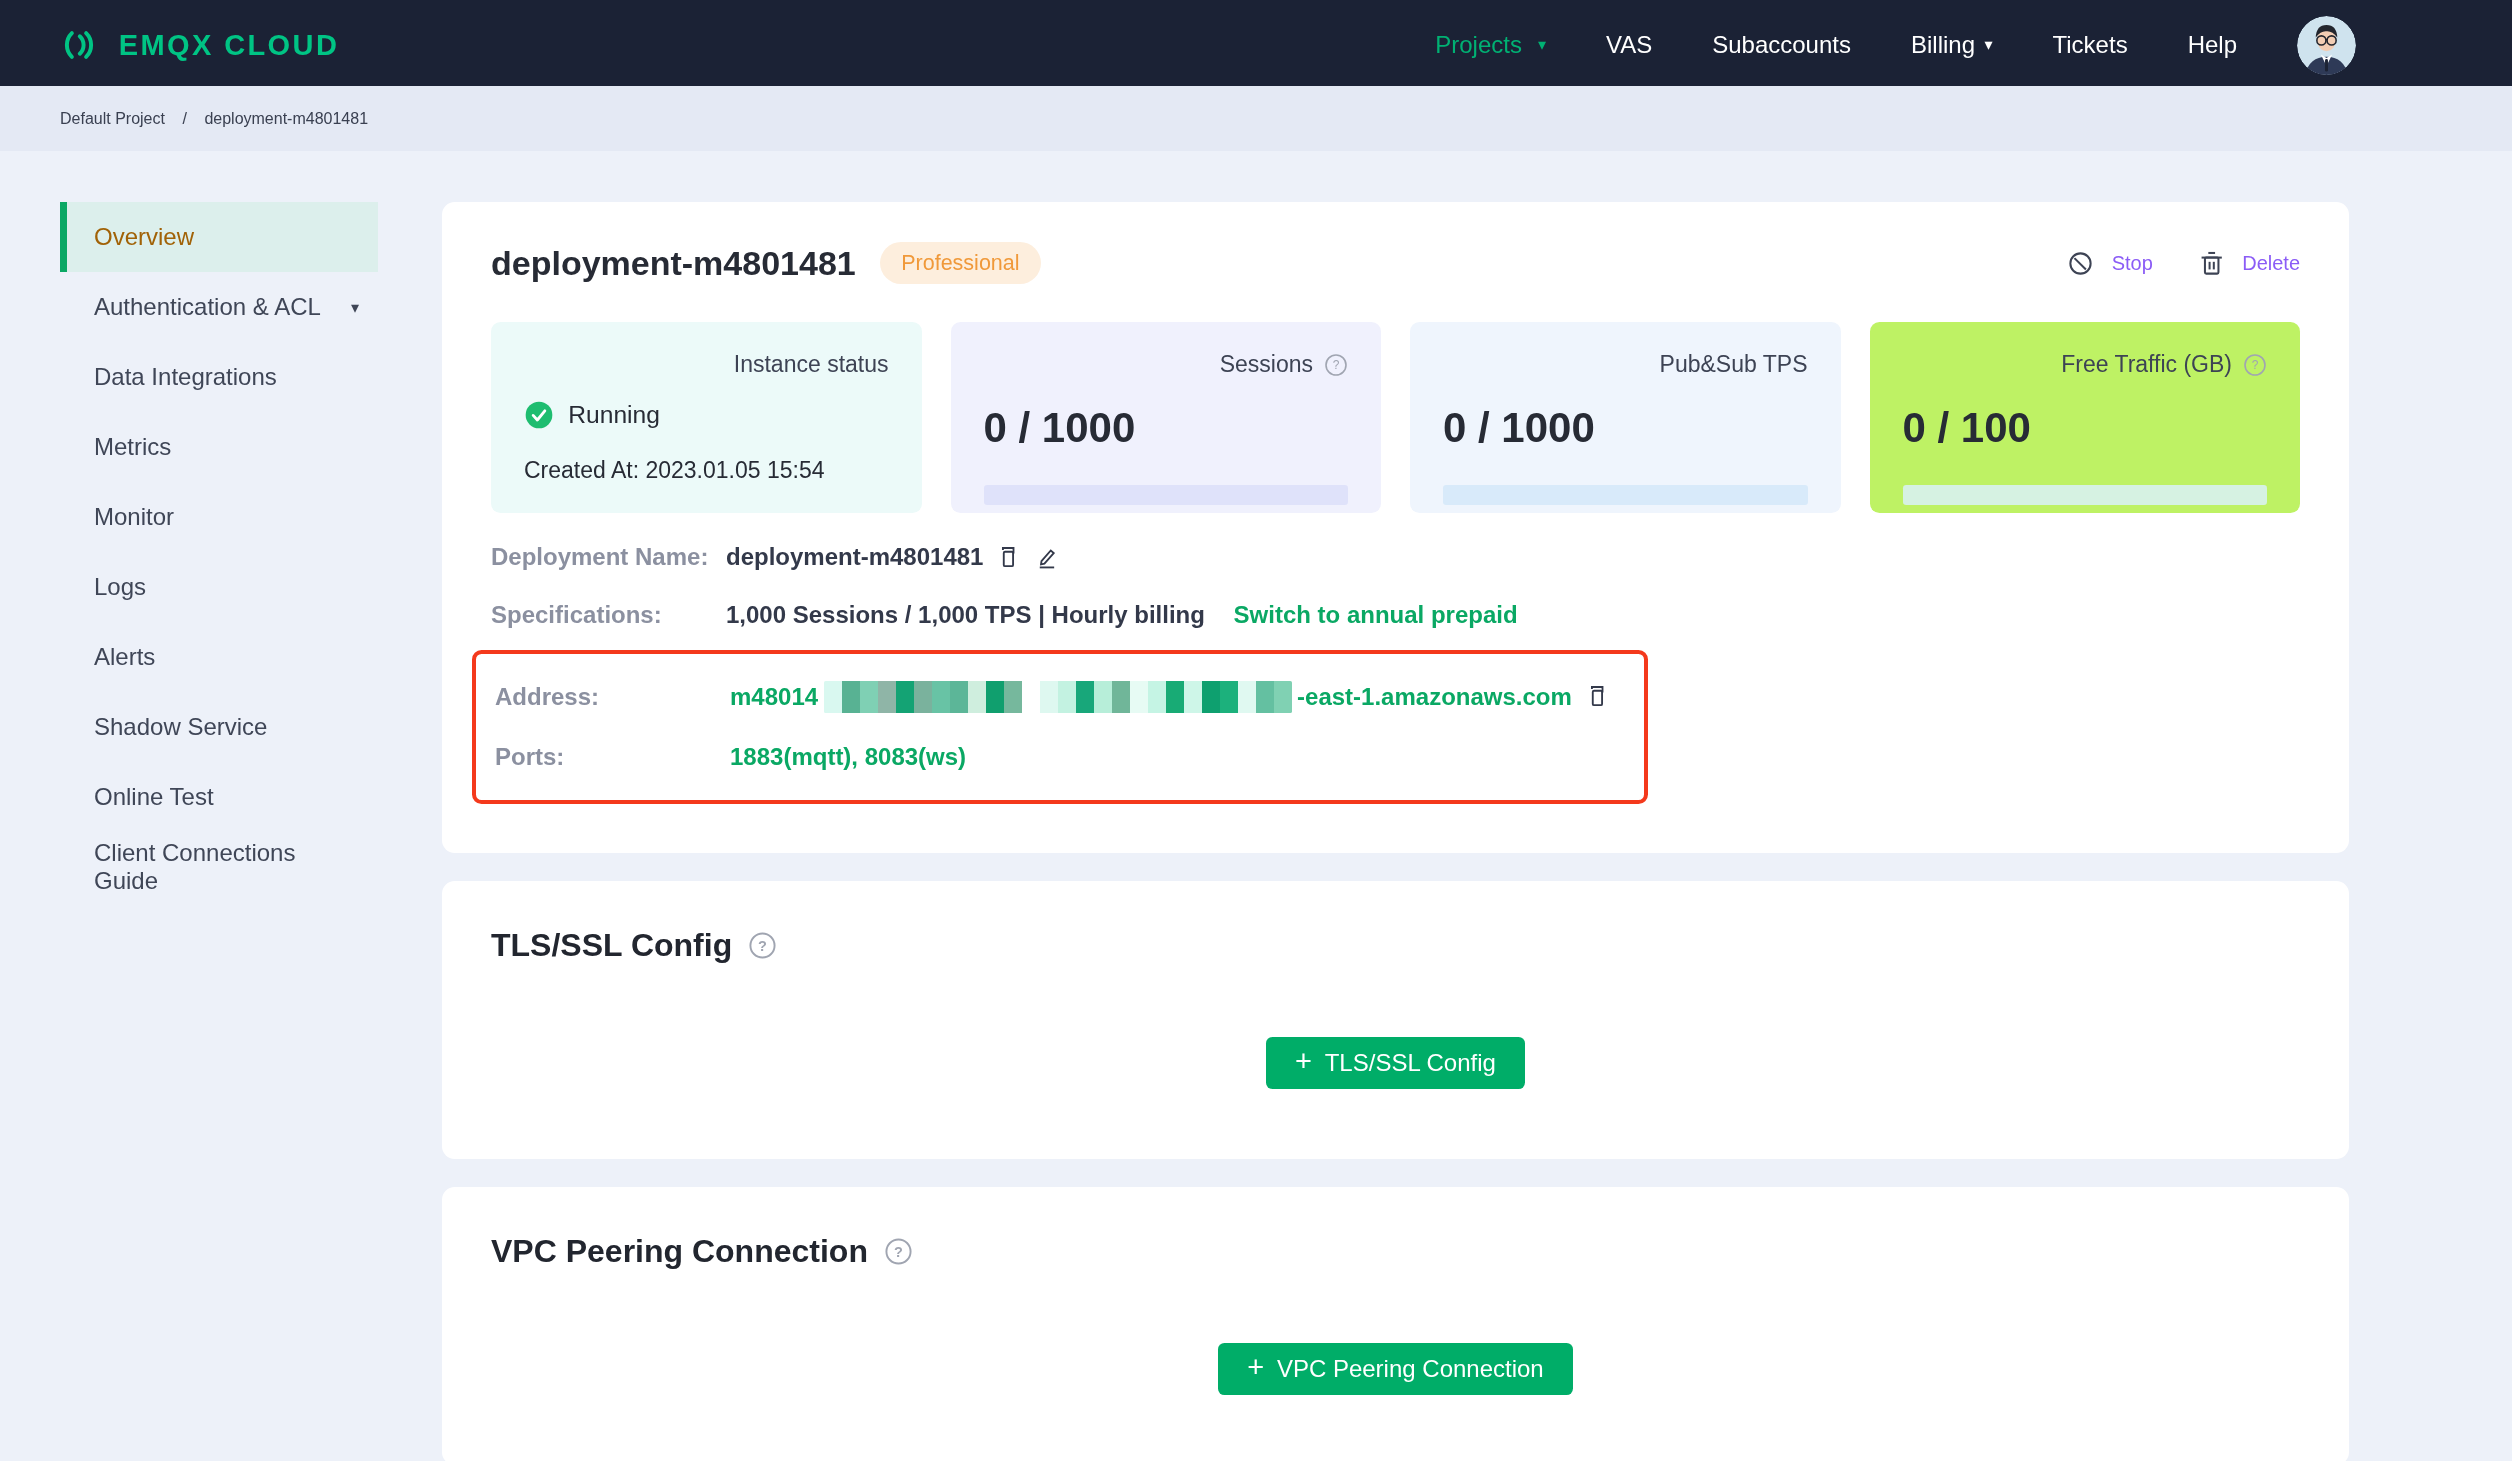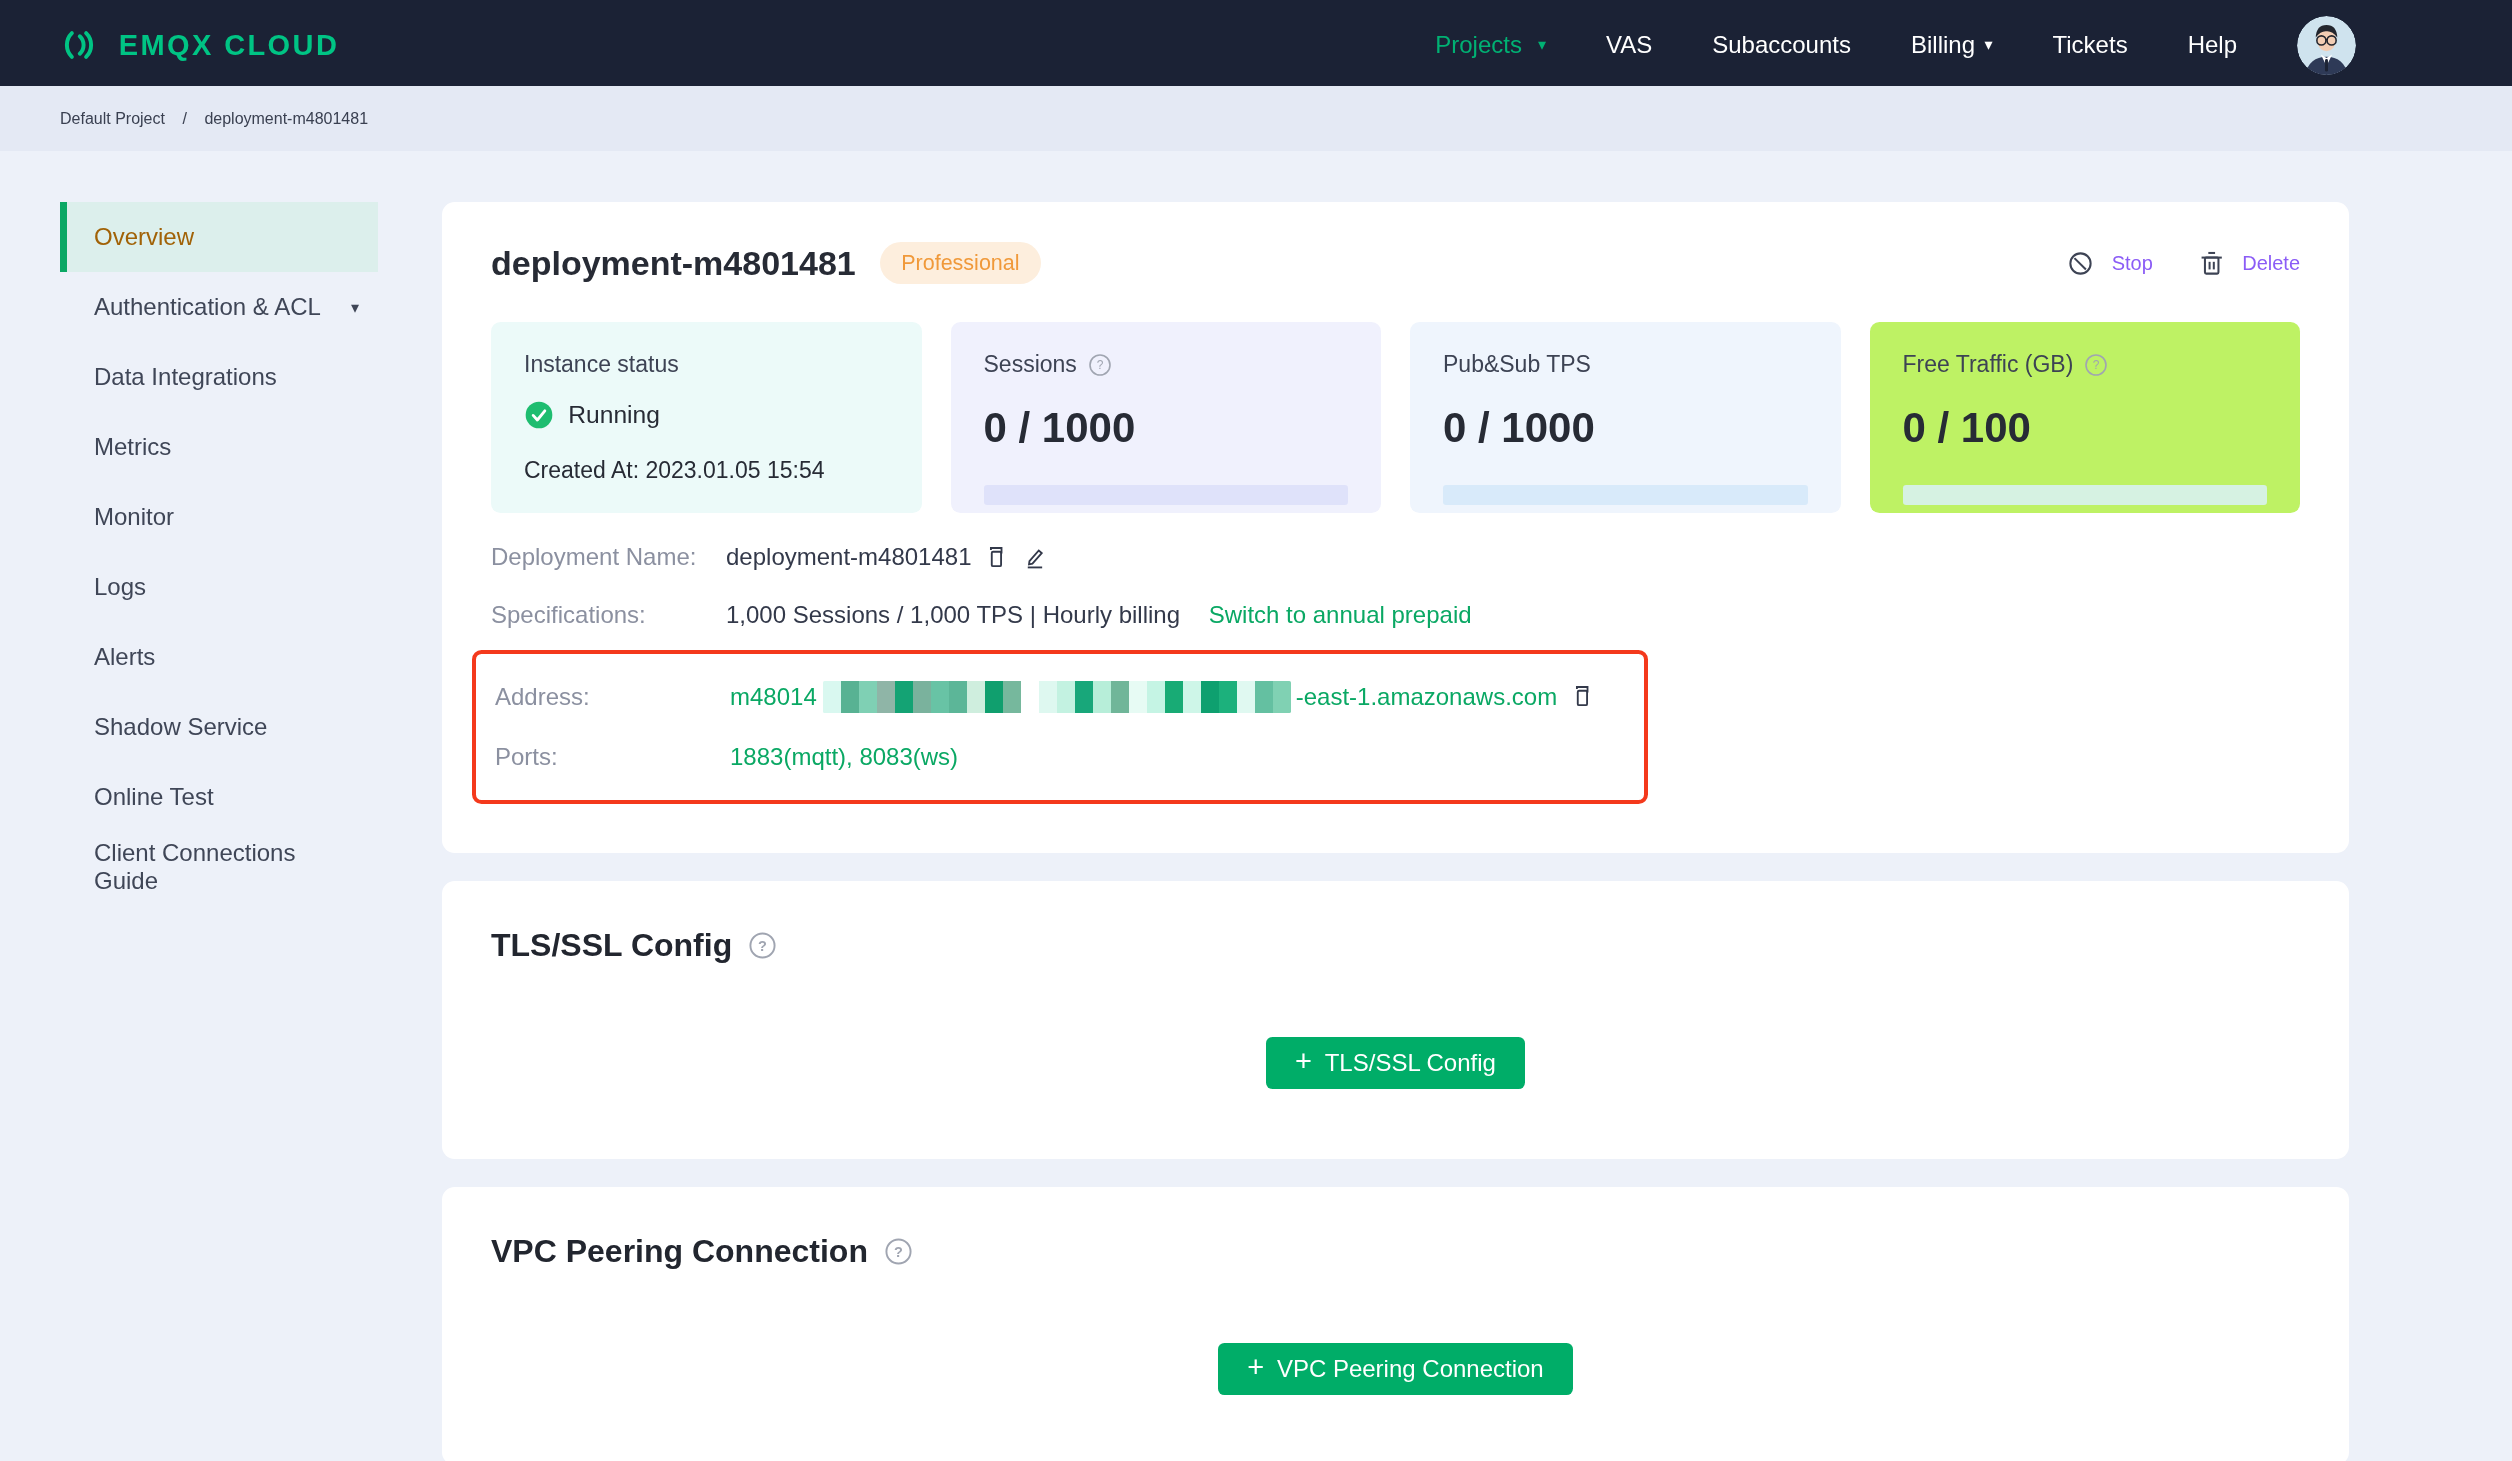--- a/index.html
+++ b/index.html
@@ -37,30 +37,30 @@
   .actions { margin-left:auto; display:flex; align-items:center; gap:46px; }
   .action-btn { display:flex; align-items:center; gap:18px; font-size:20px; color:#8b5cf6; cursor:pointer; }
 
   
   .stats { display:flex; gap:29px; margin-top:38px; }
   .stat { flex:1; height:191px; border-radius:9.5px; padding:29px 33px; }
   .stat-a { background:#ecfaf9; }
   .stat-b { background:#f0f1fd; }
   .stat-c { background:#eff5fd; }
   .stat-d { background:#bef264; }
-  .stat-label { font-size:23px; color:#3d4354; display:flex; align-items:center; gap:11px; }
+  .stat-label { font-size:23px; color:#3d4354; display:flex; align-items:center; gap:11px;justify-content:flex-end; }
   .stat-value { font-size:42px; font-weight:bold; color:#272b35; margin-top:25.4px; }
   .stat-bar { height:20.7px; border-radius:3.2px; margin-top:33px; overflow:hidden; }
   .bar-b { background:#dfe2fa; } .bar-c { background:#d8eafa; } .bar-d { background:#d6f2e2; }
   .stat-bar .fill { height:100%; background:#0aa864; }
   .status-row { display:flex; align-items:center; gap:14.3px; margin-top:22px; font-size:24.6px; color:#272b35; }
   .created-line { margin-top:27px; font-size:23px; color:#272b35; }
 
   
-  .info { margin-top:28px; }
+  .info { margin-top:28px;font-weight:bold; }
   .info-row { display:flex; align-items:center; font-size:24px; margin-top:30px; }
   .info-label { width:235px; flex:none; color:#8b90a0; }
   .info-value { color:#33394a; display:flex; align-items:center; gap:12.7px; }
   .green { color:#0aa864; }
   .link-green { color:#0aa864; cursor:pointer; margin-left:16px; }
   .icon-btn { cursor:pointer; display:inline-flex; align-items:center; }
 
   .red-box { border:4.8px solid #f4391c; border-radius:9.5px; margin-top:20.7px; margin-left:-19px; width:1176px; padding:16px 0 29px 19px; }
   .red-box .info-row:first-child { margin-top:11px; }
   .mosaic { display:inline-flex; height:32px; overflow:hidden; border-radius:1.6px; vertical-align:middle; }

